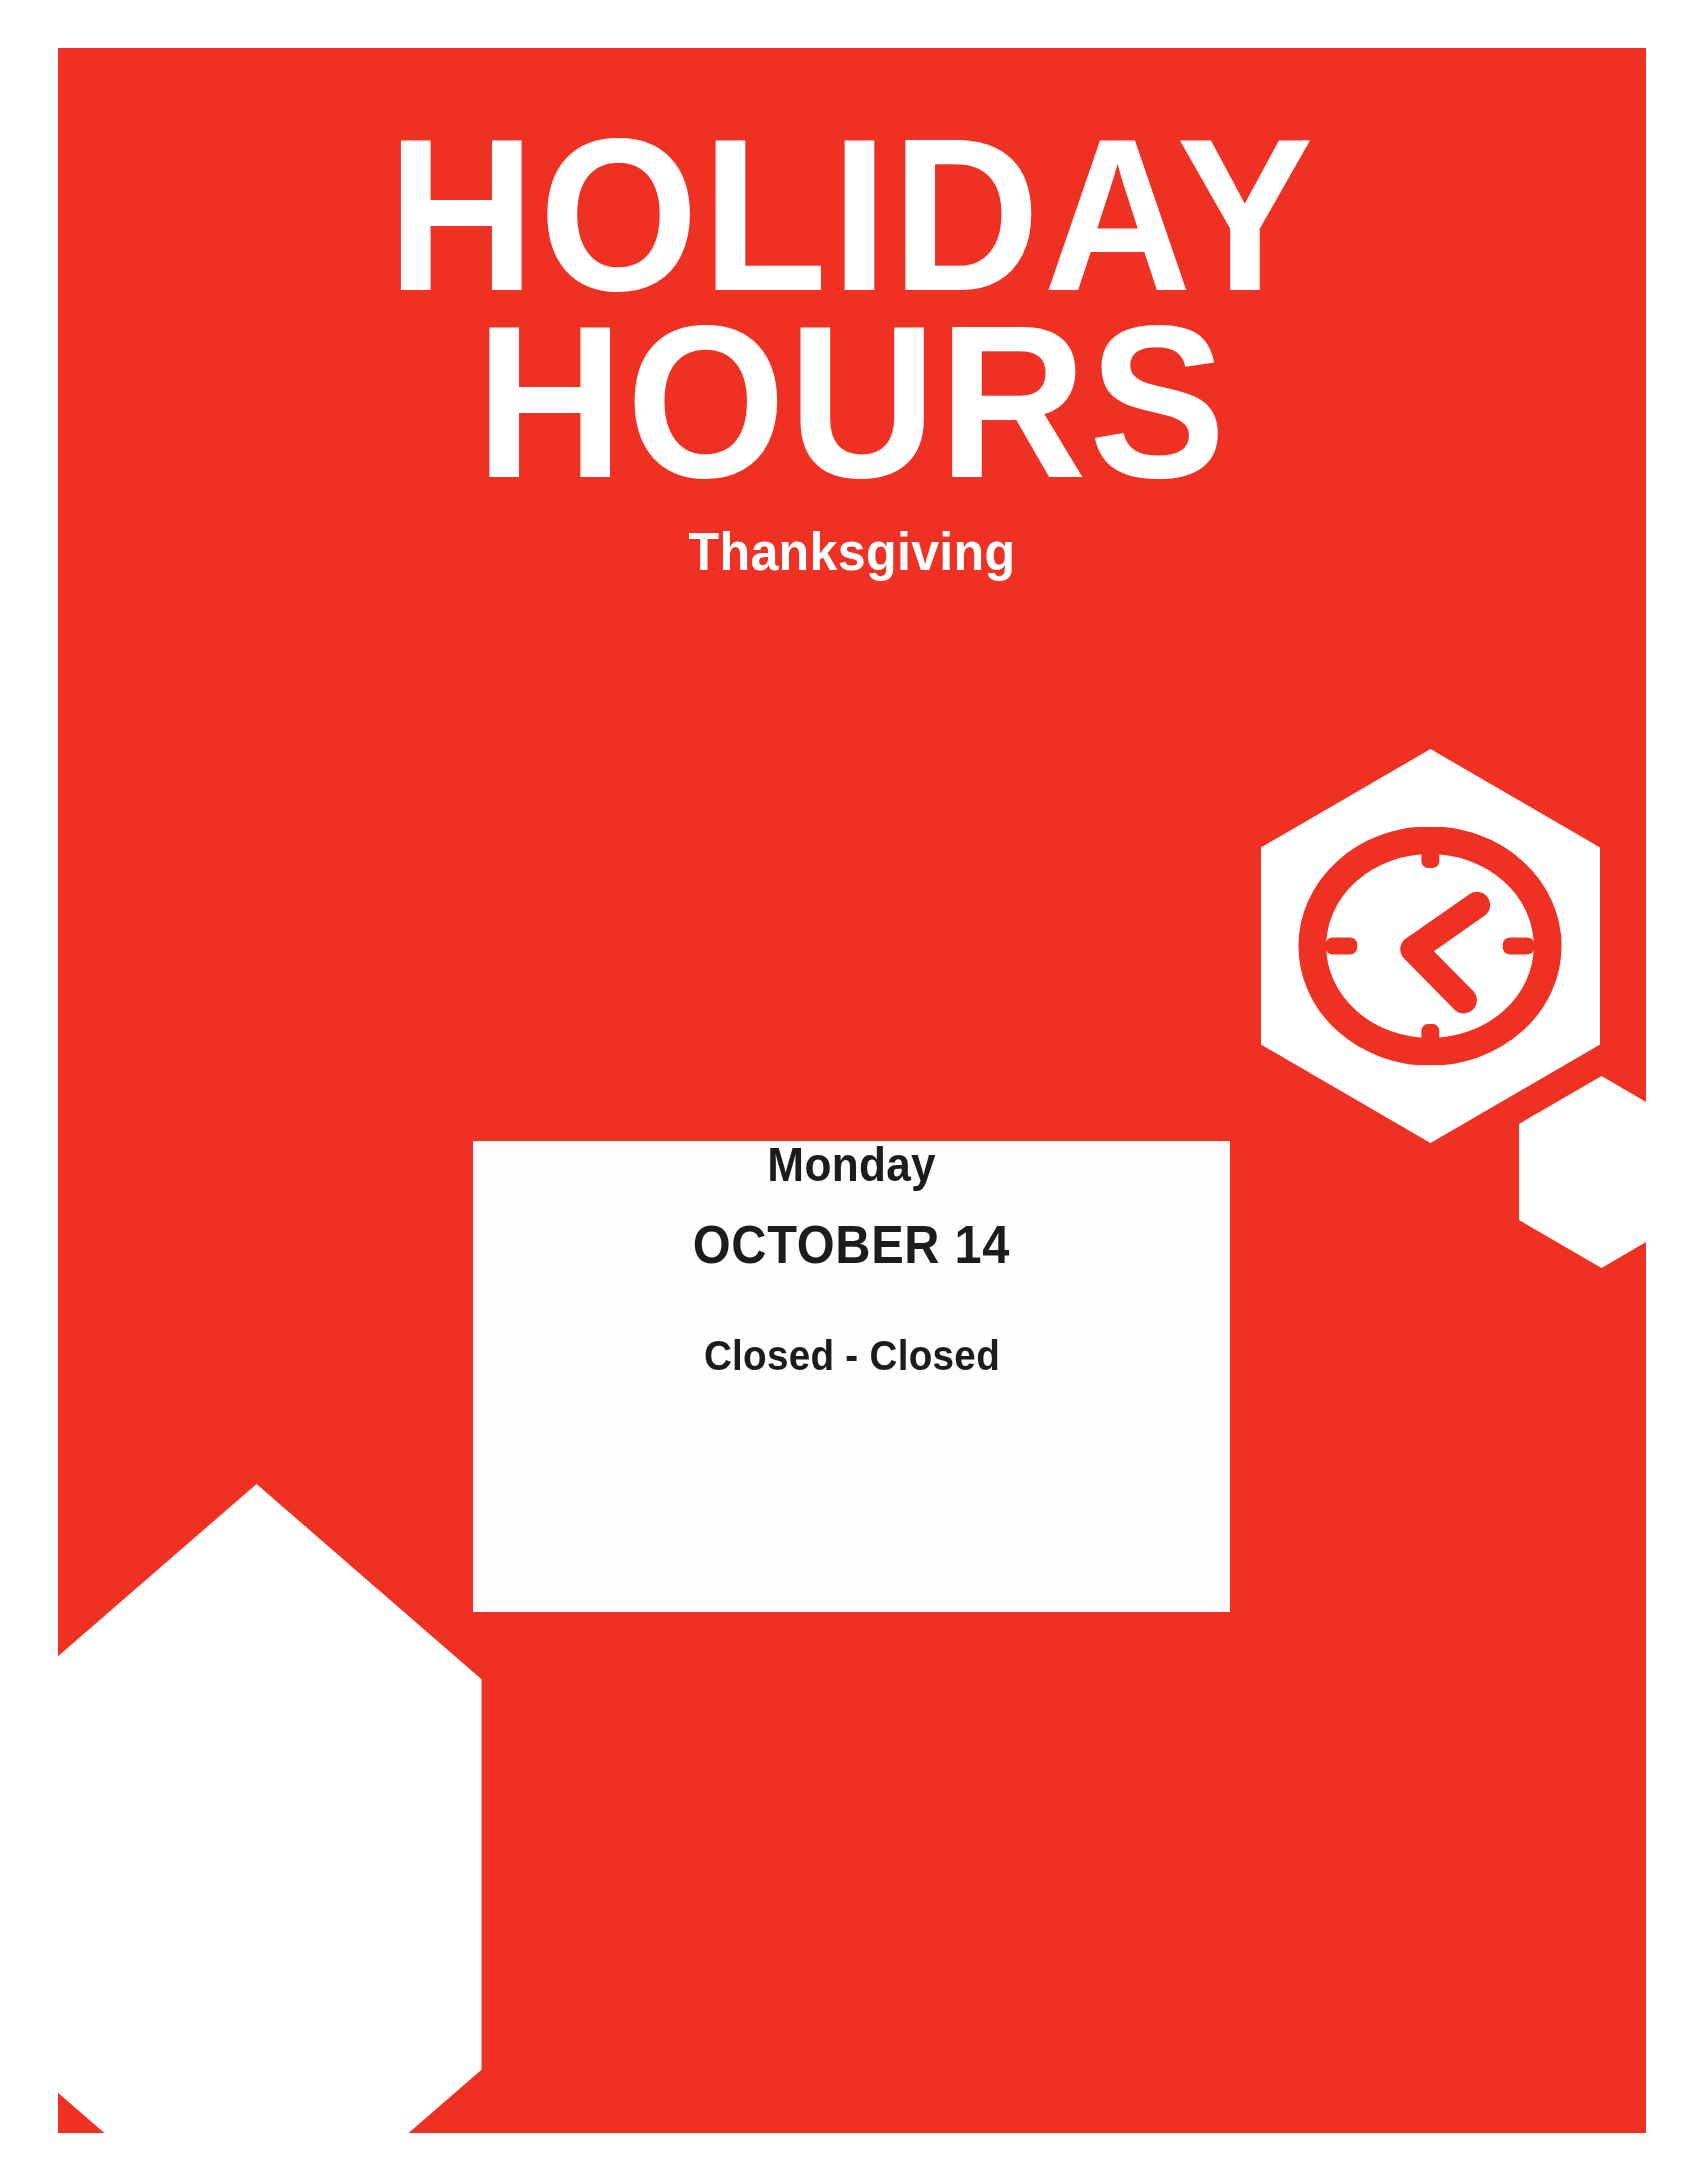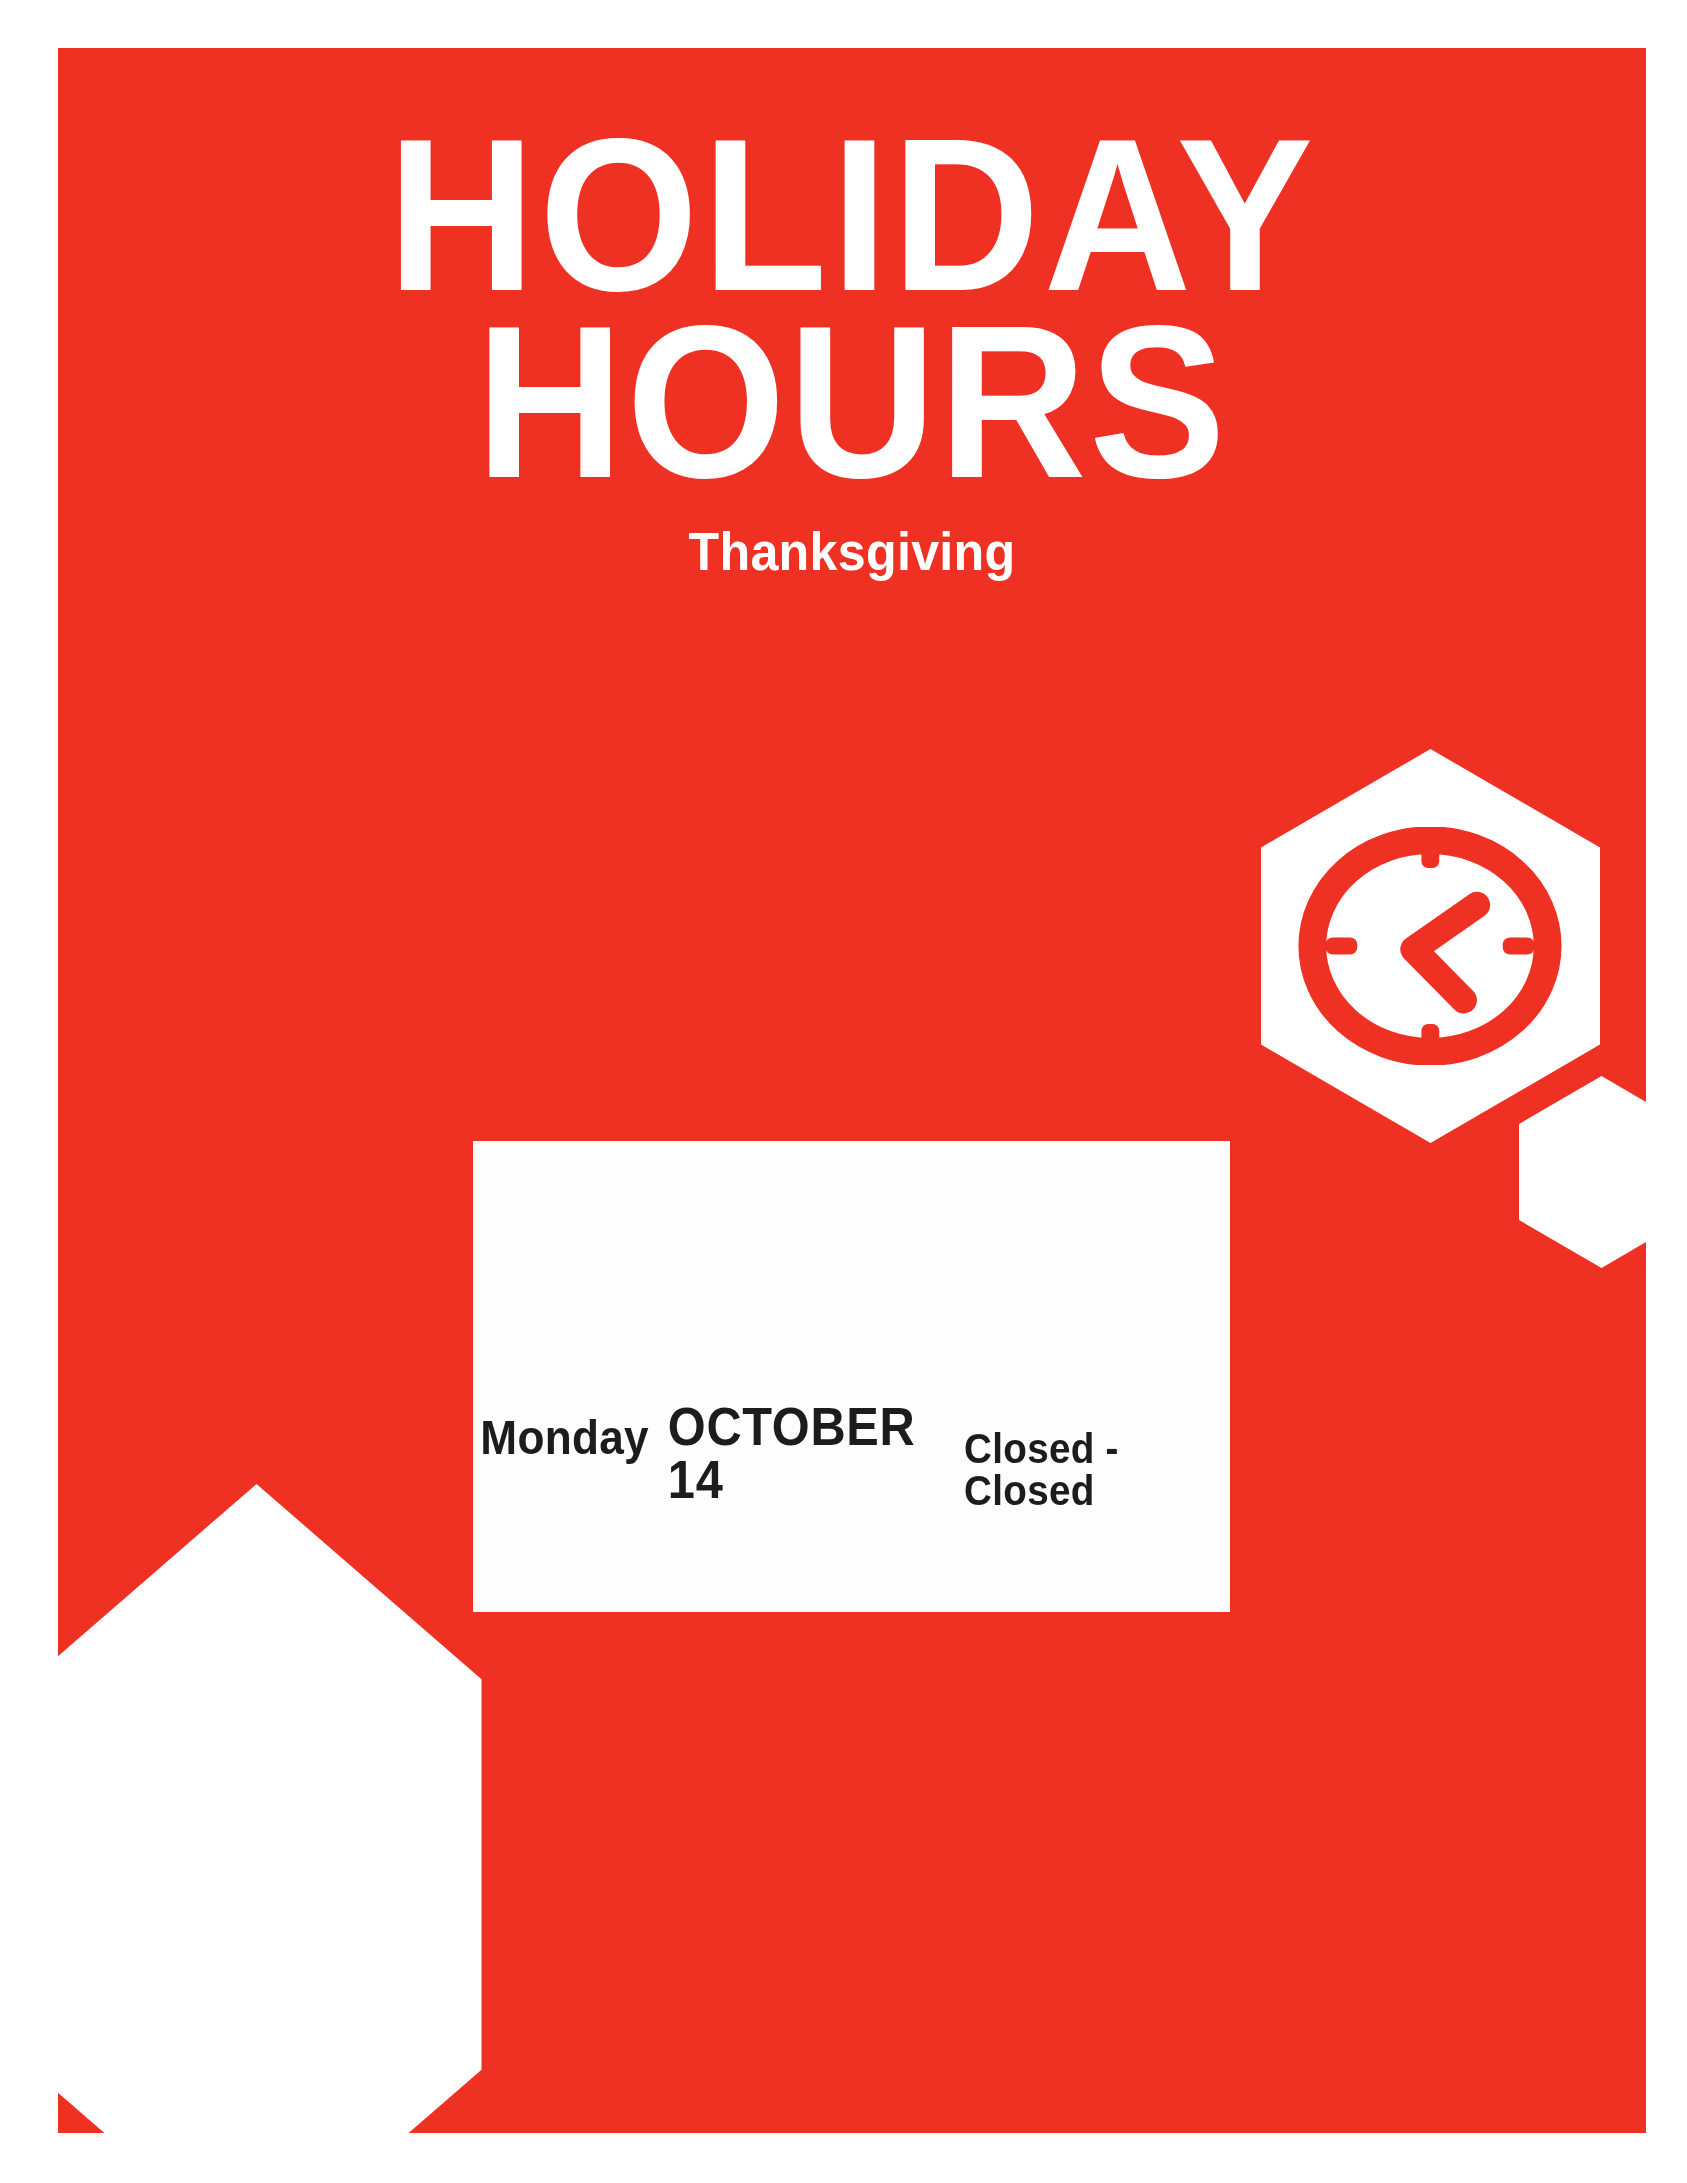--- a/index.html
+++ b/index.html
@@ -115,24 +115,23 @@
   
   .info-card {
     position: absolute;
     left: 415px;          
     top: 1093px;          
     width: 757px;
     height: 471px;
     background: #FDFDFD;
     box-sizing: border-box;
     display: flex;
-    flex-direction: row;
+    flex-direction: column;
     align-items: center;
     justify-content: flex-start;
-    padding-top: 123px;
   }
   .card-day {
     color: #1C1C1C;
     font-family: "Liberation Sans Narrow", "Liberation Sans", "DejaVu Sans", sans-serif;
     font-weight: 700;
     font-size: 48px;
     line-height: 1;
     letter-spacing: 0.3px;
     transform: scaleX(0.92);
   }

